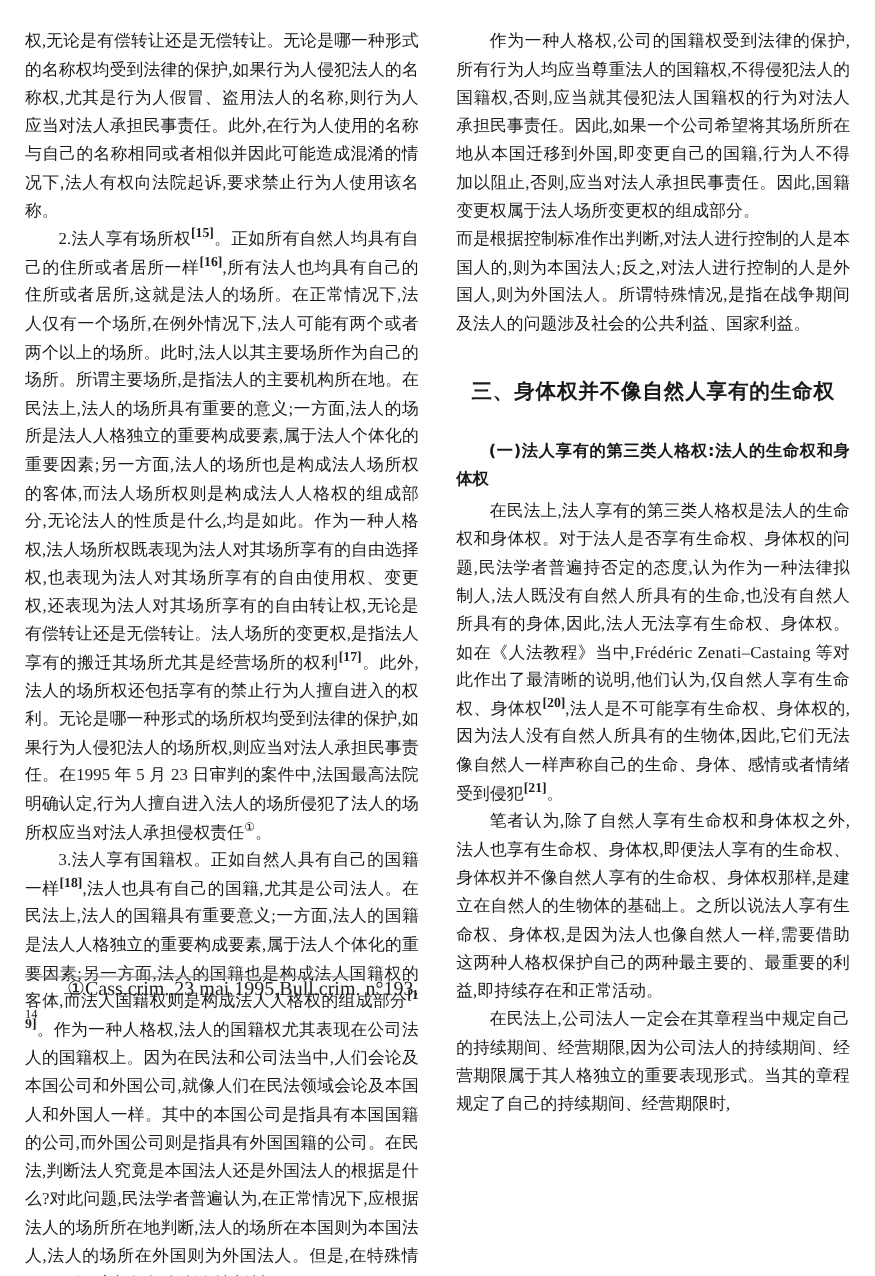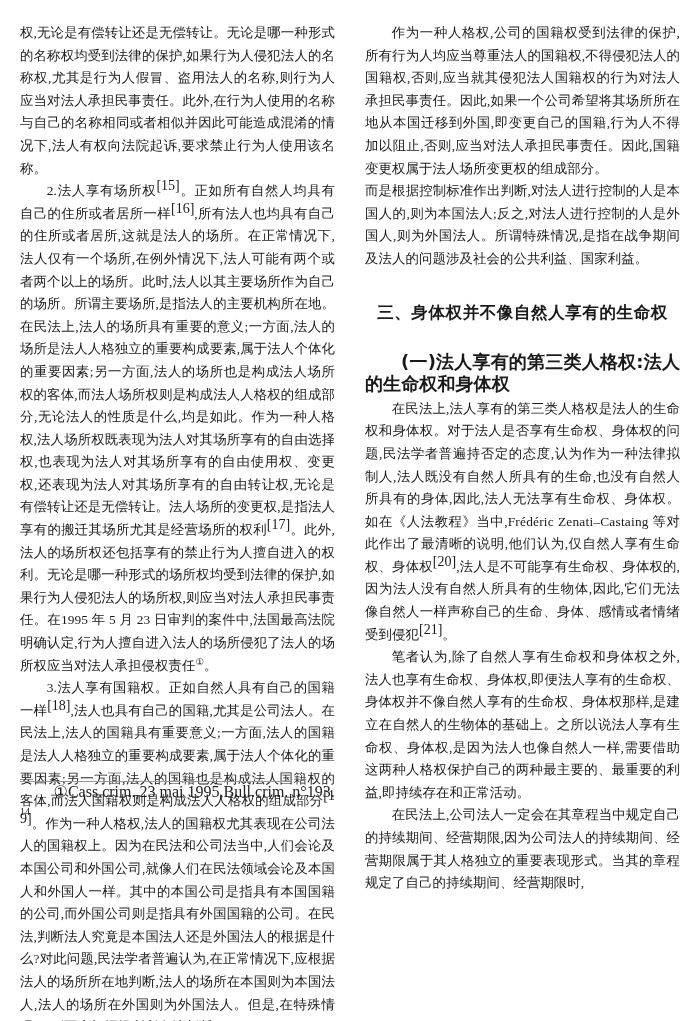--- a/index.html
+++ b/index.html
@@ -41,24 +41,25 @@
     text-align: justify;
     text-justify: inter-character;
     text-indent: 2em;
     letter-spacing: 0.1px;
     word-break: break-all;
     font-family: "Liberation Serif", "DejaVu Serif", serif;
   }
   p.no-indent { text-indent: 0; }
 
   sup.ref {
-    font-size: 14px;
+    font-size: 11px;
     vertical-align: super;
     line-height: 0;
     letter-spacing: 0;
+    font-weight: bold;
   }
   sup.circ {
     font-size: 9.5px;
     vertical-align: super;
     line-height: 0;
   }
   .latin {
     font-family: "Liberation Serif", "DejaVu Serif", serif;
     letter-spacing: 0.2px;
   }
@@ -67,21 +68,21 @@
     margin: 30px 0 26px 0;
     font-size: 16.5px;
     line-height: 24px;
     text-align: center;
     font-weight: bold;
     letter-spacing: 0.6px;
     font-family: "DejaVu Sans", "Liberation Sans", sans-serif;
   }
   h3.sub-heading {
     margin: 0 0 2px 0;
-    font-size: 18px;
+    font-size: 13px;
     line-height: 22.6px;
     font-weight: bold;
     text-indent: 2em;
     text-align: justify;
     word-break: break-all;
     font-family: "DejaVu Sans", "Liberation Sans", sans-serif;
     letter-spacing: 0.1px;
   }
 
   .footnote-area {

